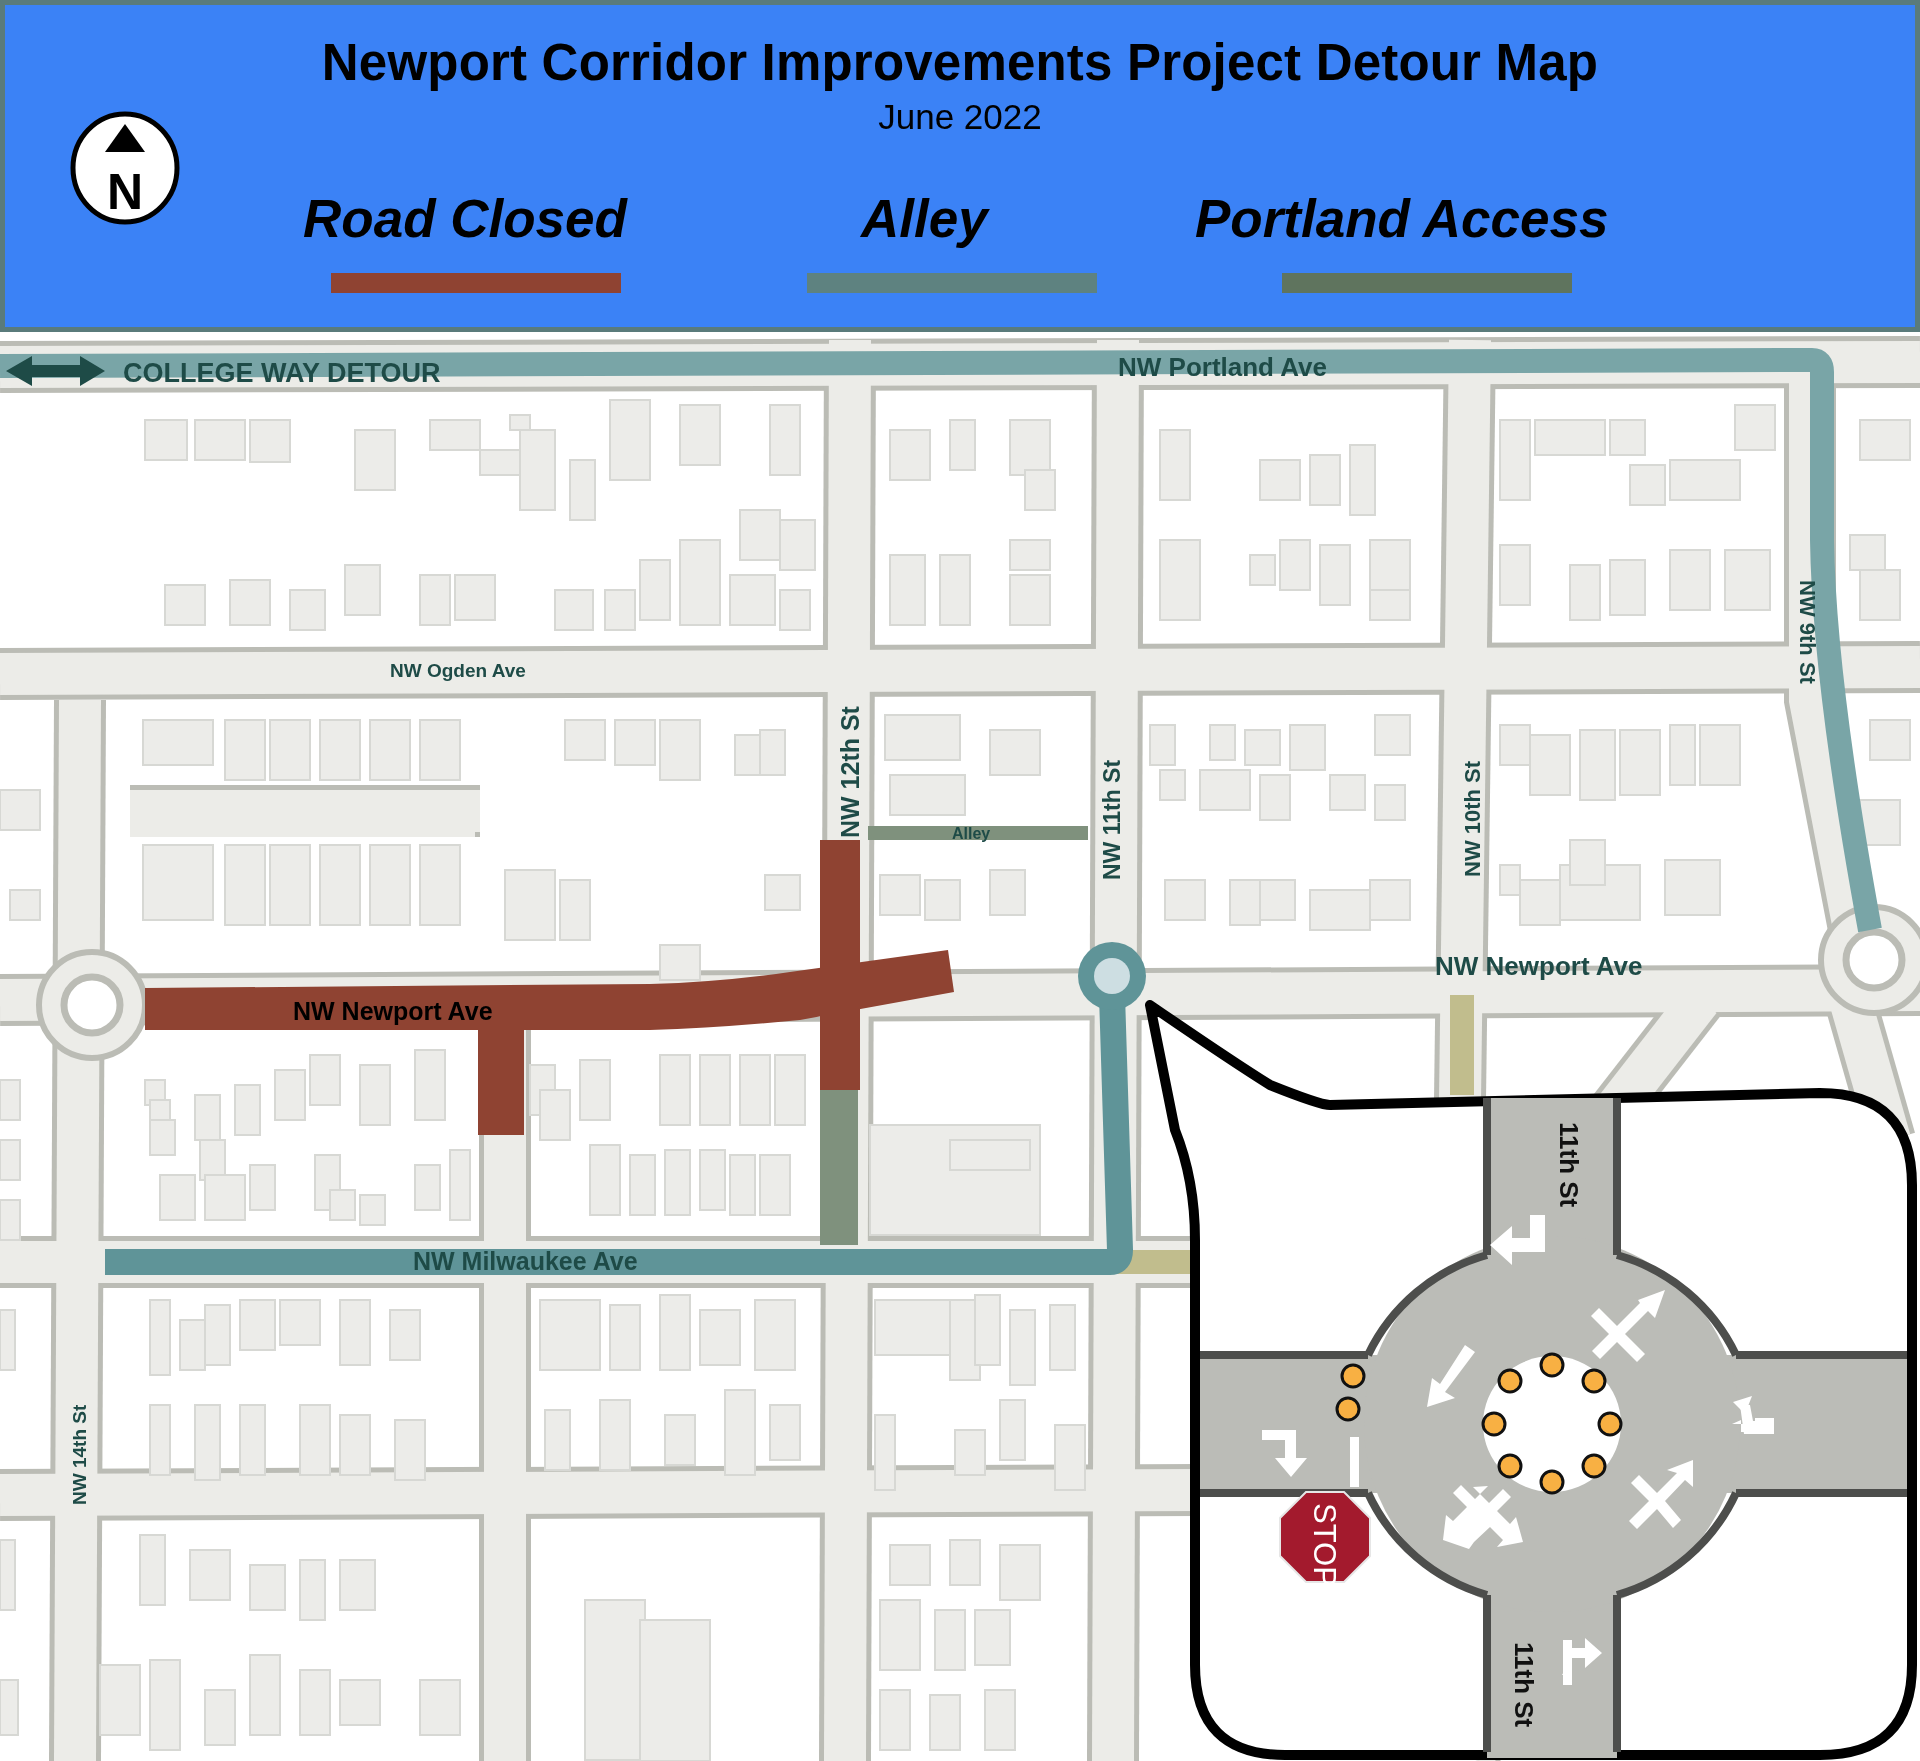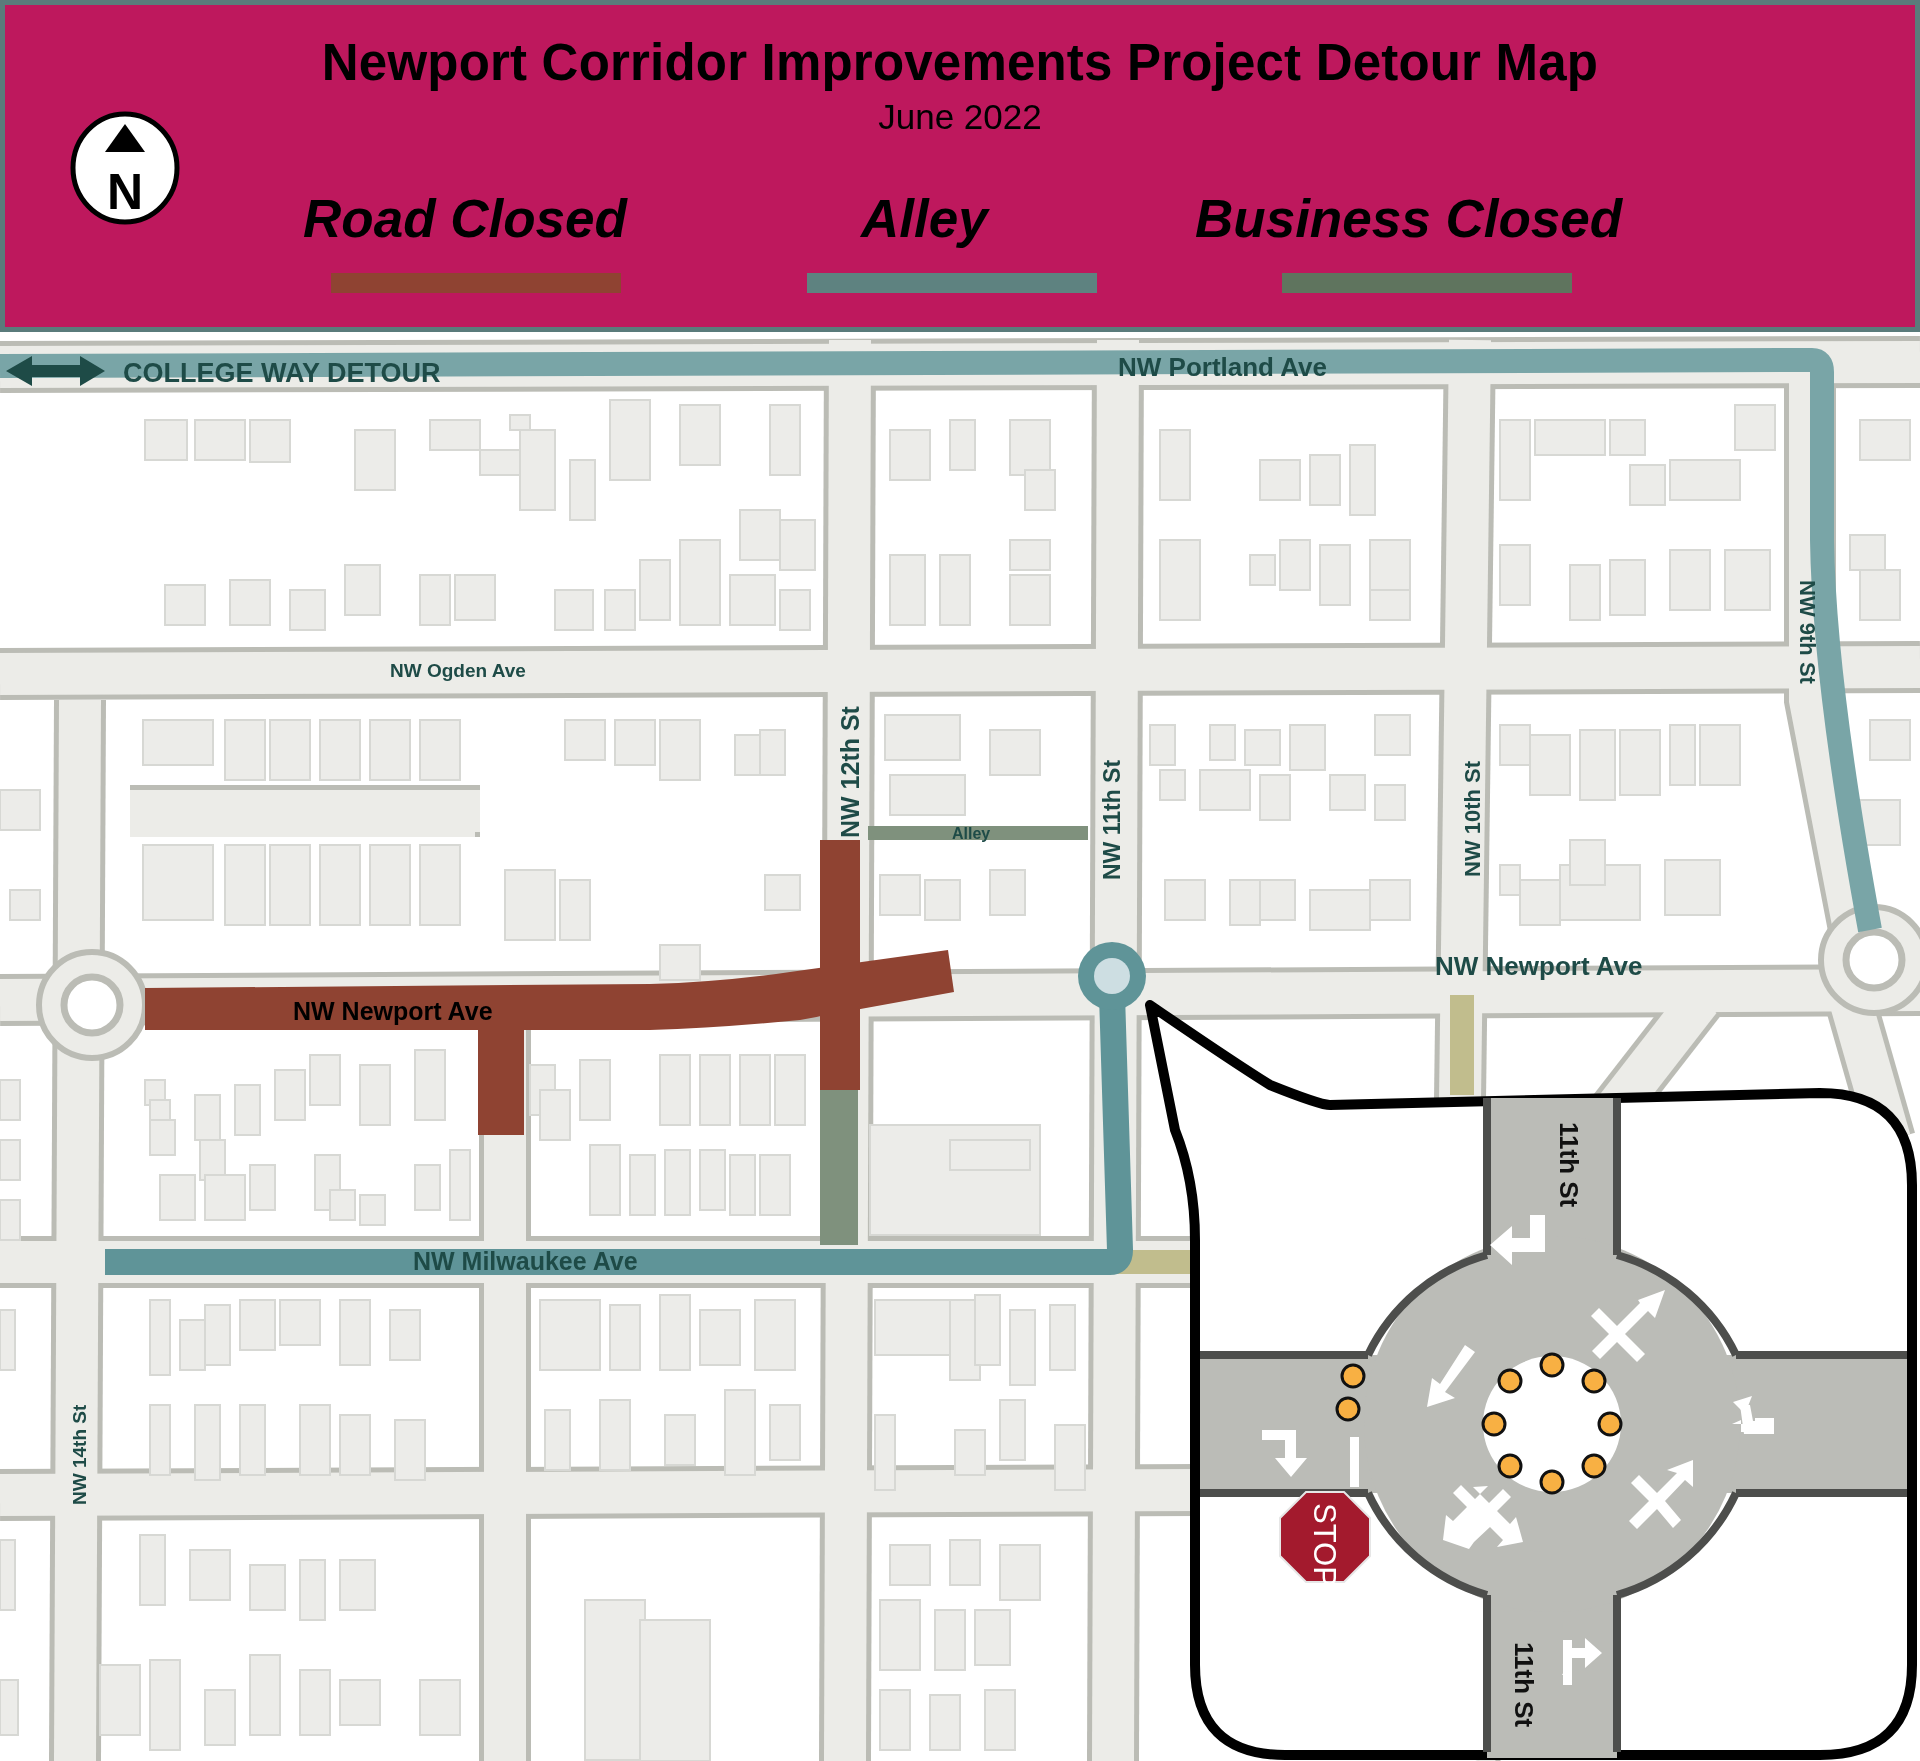--- a/index.html
+++ b/index.html
@@ -1,17 +1,17 @@
 <!DOCTYPE html>
 <html><head>
 <meta charset="utf-8">
 <style>
   html, body { margin:0; padding:0; background:#ffffff; }
   body { width:1920px; height:1761px; position:relative; overflow:hidden; font-family:"Liberation Sans", sans-serif; }
-  .header { position:absolute; left:0; top:0; width:1920px; height:332px; box-sizing:border-box; border:5px solid #5a7b7b; background:#be185d; z-index:5; }
+  .header { position:absolute; left:0; top:0; width:1920px; height:332px; box-sizing:border-box; border:5px solid #5a7b7b; background:#3b82f6; z-index:5; }
   .title { position:absolute; left:0; right:0; top:28px; text-align:center; font-weight:bold; font-size:51px; color:#000; letter-spacing:0.2px; }
   .subtitle { position:absolute; left:0; right:0; top:92px; text-align:center; font-size:35px; color:#000; }
   .north { position:absolute; left:64px; top:105px; width:112px; height:116px; }
   .legend-item { position:absolute; top:183px; text-align:center;font-style:italic; }
   .legend-label { font-weight:bold; font-size:53px; color:#000; white-space:nowrap; }
   .legend-swatch { position:absolute; height:20px; width:290px; }
   svg.map { position:absolute; left:0; top:0; }
   .lbl { font-family:"Liberation Sans", sans-serif; font-weight:bold; fill:#1e4b47; }
 </style>
 </head>
@@ -413,16 +413,16 @@
     <div class="legend-label">Road Closed</div>
   </div>
   <div class="legend-swatch" style="left:326px; top:268px; background:#8f4332;"></div>
 
   <div class="legend-item" style="left:856px;">
     <div class="legend-label">Alley</div>
   </div>
   <div class="legend-swatch" style="left:802px; top:268px; background:#5e8280;"></div>
 
   <div class="legend-item" style="left:1190px;">
-    <div class="legend-label">Business Closed</div>
+    <div class="legend-label">Portland Access</div>
   </div>
   <div class="legend-swatch" style="left:1277px; top:268px; background:#5f745e;"></div>
 </div>
 
 </body></html>

